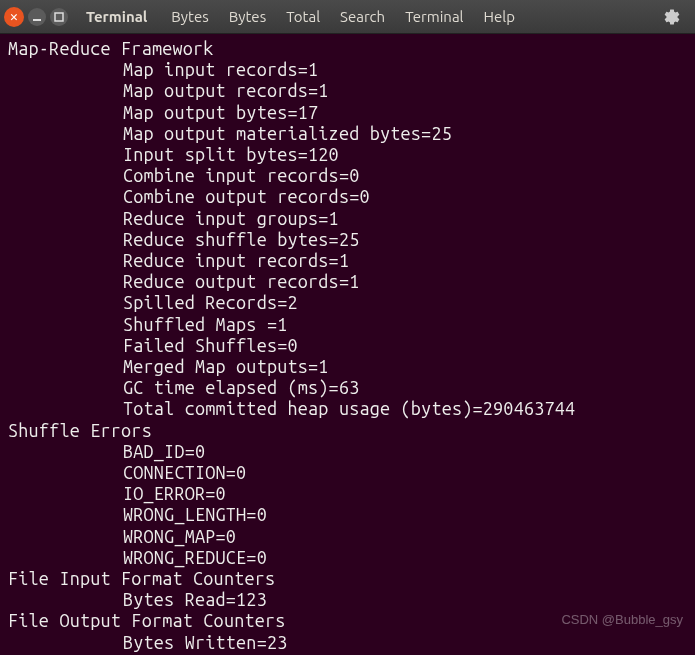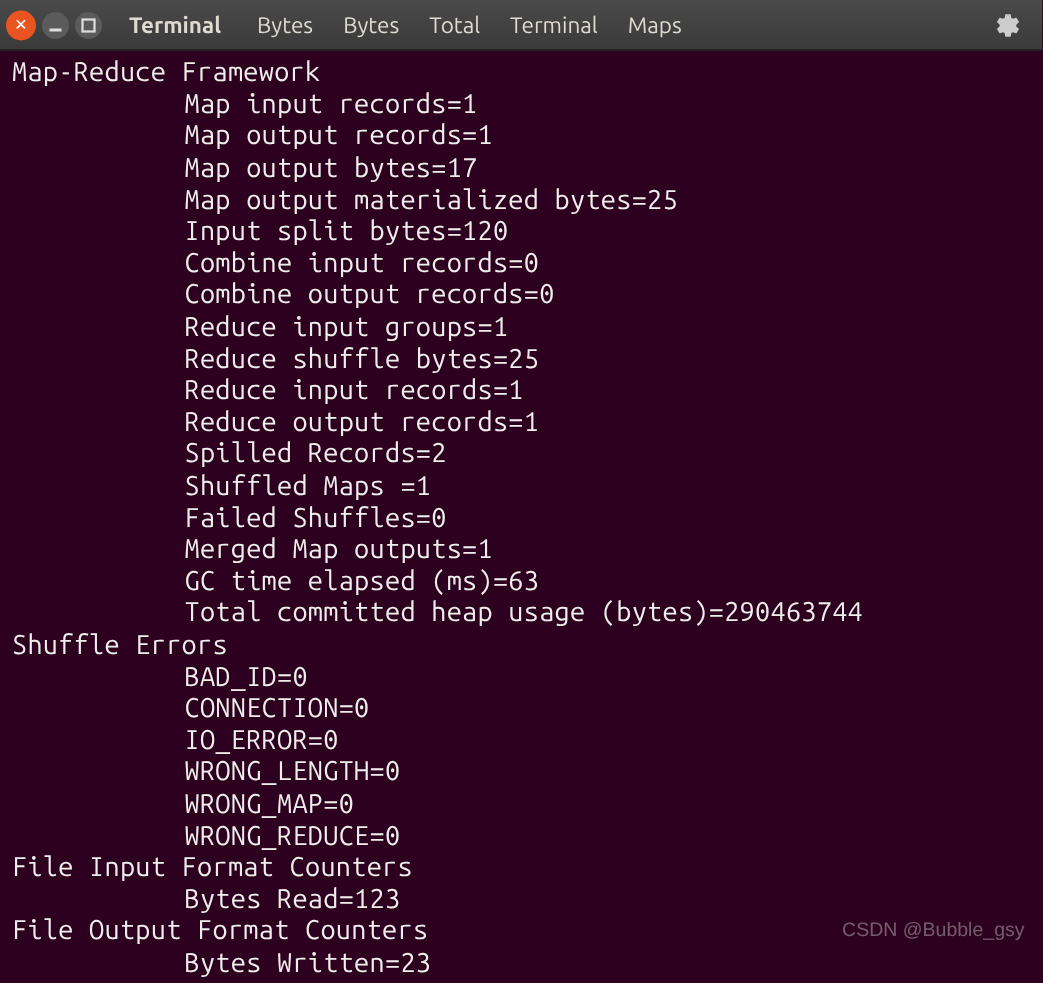--- a/index.html
+++ b/index.html
@@ -124,22 +124,23 @@
     <div class="max-btn">
       <svg viewBox="0 0 10 10">
           <rect x="1" y="1" width="8" height="8" fill="none" stroke="#ddd" stroke-width="1.5"></rect>
         </svg>
     </div>
   </div>
   <div class="app-title">Terminal</div>
   <div class="menu-item">Bytes</div>
   <div class="menu-item">Bytes</div>
   <div class="menu-item">Total</div>
+  <div class="menu-item">Search</div>
   <div class="menu-item">Terminal</div>
-  <div class="menu-item">Maps</div>
+  <div class="menu-item">Help</div>
   <div class="spacer"></div>
   <div class="gear-icon">
     <svg width="18" height="18" viewBox="0 0 24 24" fill="#ccc">
       <path d="M12,8A4,4 0 0,1 16,12A4,4 0 0,1 12,16A4,4 0 0,1 8,12A4,4 0 0,1 12,8M12,10A2,2 0 0,0 10,12A2,2 0 0,0 12,14A2,2 0 0,0 14,12A2,2 0 0,0 12,10M10,22C9.75,22 9.54,21.82 9.5,21.58L9.13,18.93C8.5,18.68 7.96,18.34 7.44,17.94L4.95,18.95C4.73,19.03 4.46,18.95 4.34,18.73L2.34,15.27C2.21,15.05 2.27,14.78 2.46,14.63L4.57,12.97L4.5,12L4.57,11L2.46,9.37C2.27,9.22 2.21,8.95 2.34,8.73L4.34,5.27C4.46,5.05 4.73,4.96 4.95,5.05L7.44,6.05C7.96,5.66 8.5,5.32 9.13,5.07L9.5,2.42C9.54,2.18 9.75,2 10,2H14C14.25,2 14.46,2.18 14.5,2.42L14.87,5.07C15.5,5.32 16.04,5.66 16.56,6.05L19.05,5.05C19.27,4.96 19.54,5.05 19.66,5.27L21.66,8.73C21.79,8.95 21.73,9.22 21.54,9.37L19.43,11L19.5,12L19.43,13L21.54,14.63C21.73,14.78 21.79,15.05 21.66,15.27L19.66,18.73C19.54,18.95 19.27,19.04 19.05,18.95L16.56,17.95C16.04,18.34 15.5,18.68 14.87,18.93L14.5,21.58C14.46,21.82 14.25,22 14,22H10Z"></path>
     </svg>
   </div>
 </div>
 
 <div class="terminal-body" id="terminal-output"><div class="section-header">Map-Reduce Framework</div><div class="counter-line">Map input records=1</div><div class="counter-line">Map output records=1</div><div class="counter-line">Map output bytes=17</div><div class="counter-line">Map output materialized bytes=25</div><div class="counter-line">Input split bytes=120</div><div class="counter-line">Combine input records=0</div><div class="counter-line">Combine output records=0</div><div class="counter-line">Reduce input groups=1</div><div class="counter-line">Reduce shuffle bytes=25</div><div class="counter-line">Reduce input records=1</div><div class="counter-line">Reduce output records=1</div><div class="counter-line">Spilled Records=2</div><div class="counter-line">Shuffled Maps =1</div><div class="counter-line">Failed Shuffles=0</div><div class="counter-line">Merged Map outputs=1</div><div class="counter-line">GC time elapsed (ms)=63</div><div class="counter-line">Total committed heap usage (bytes)=290463744</div><div class="section-header">Shuffle Errors</div><div class="counter-line">BAD_ID=0</div><div class="counter-line">CONNECTION=0</div><div class="counter-line">IO_ERROR=0</div><div class="counter-line">WRONG_LENGTH=0</div><div class="counter-line">WRONG_MAP=0</div><div class="counter-line">WRONG_REDUCE=0</div><div class="section-header">File Input Format Counters </div><div class="counter-line">Bytes Read=123</div><div class="section-header">File Output Format Counters </div><div class="counter-line">Bytes Written=23</div></div>
 

